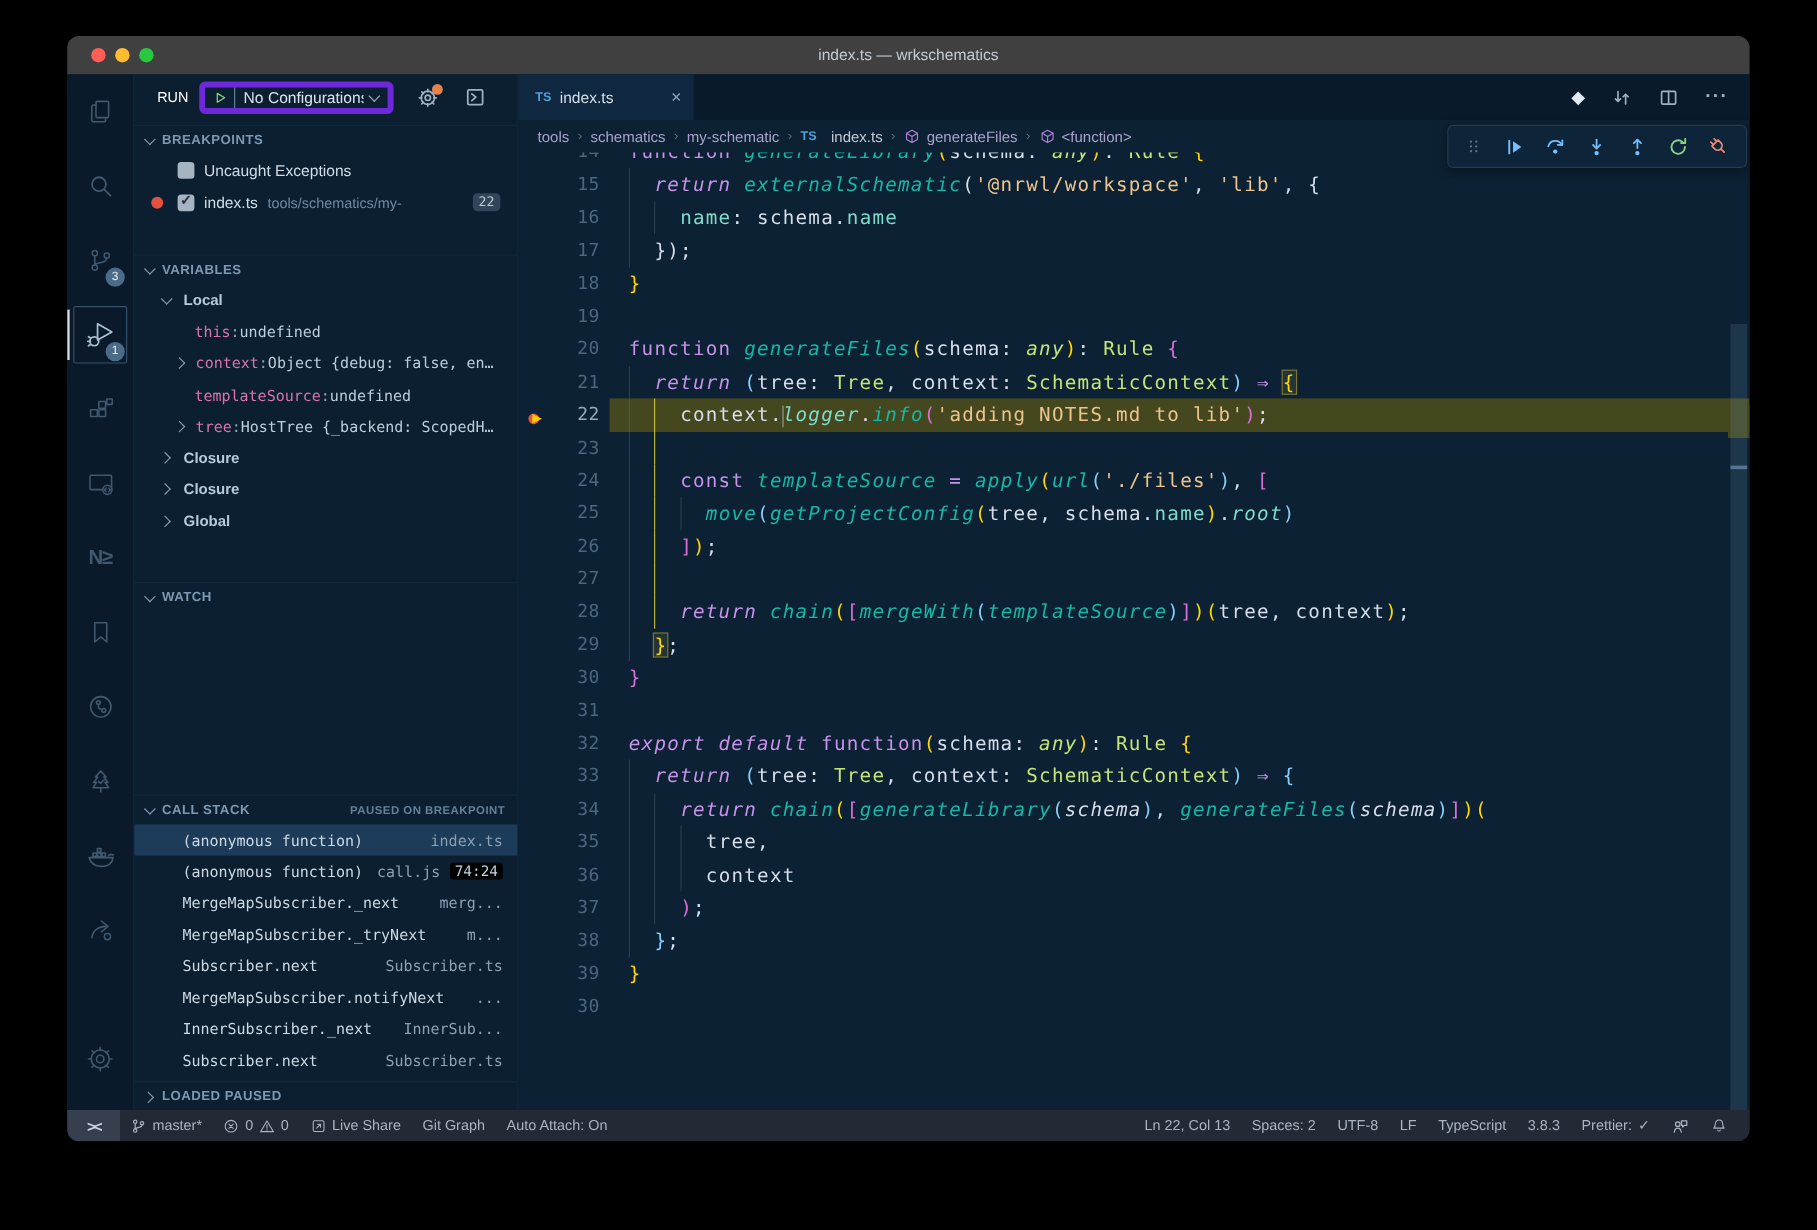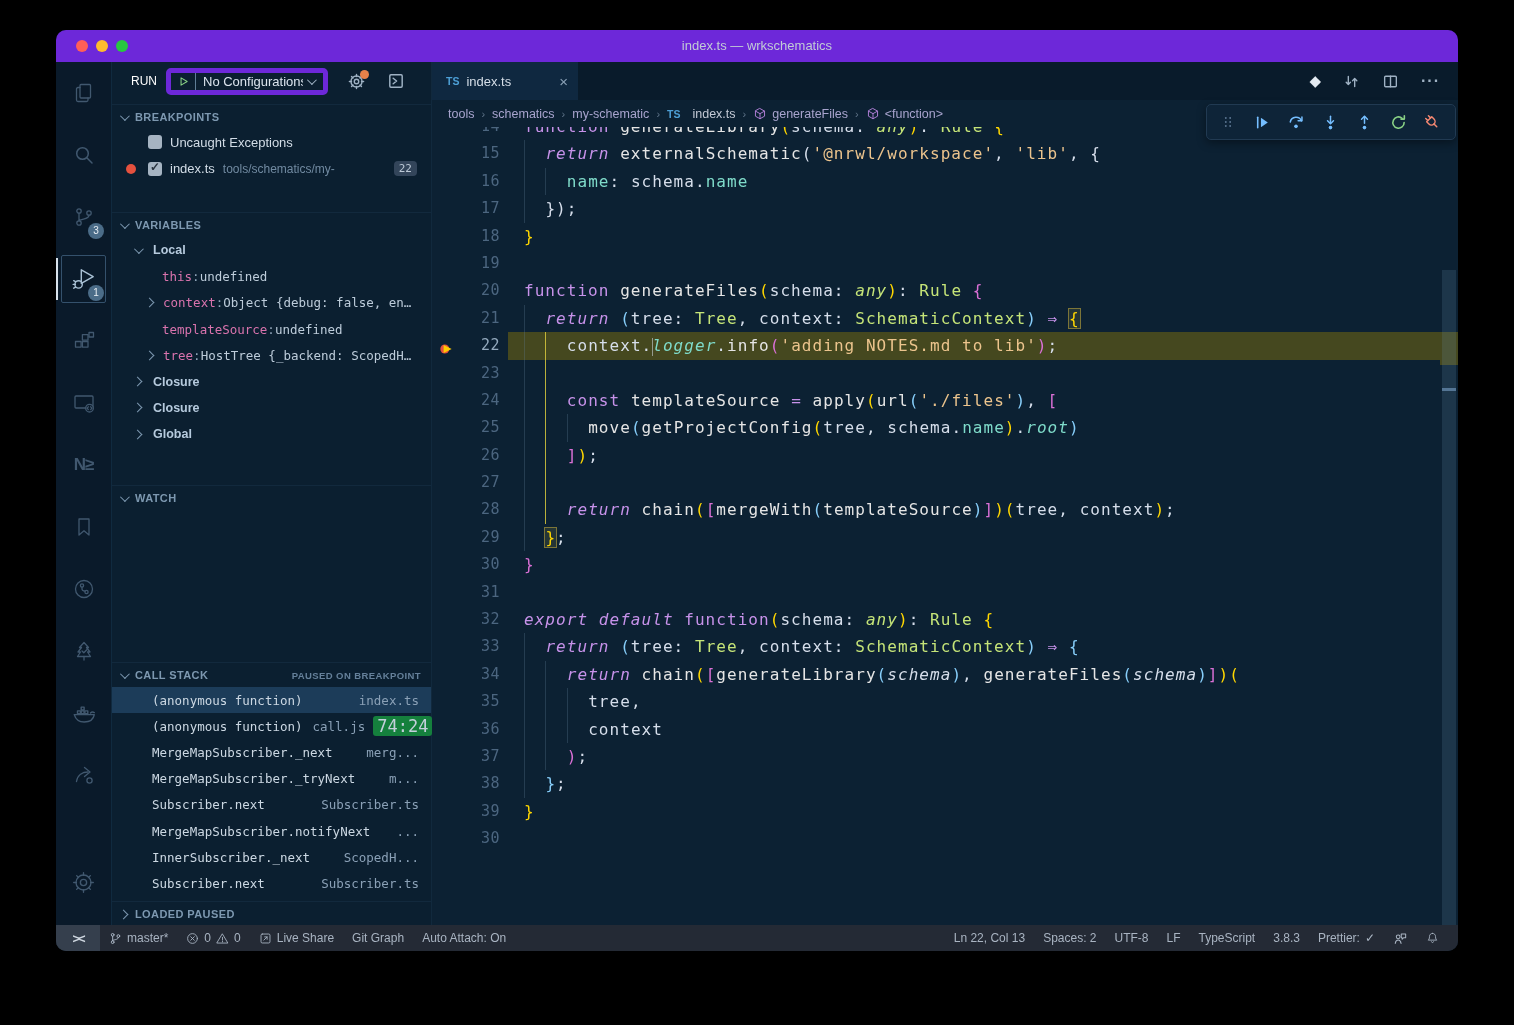--- a/index.html
+++ b/index.html
@@ -2,21 +2,21 @@
 <html><head>
 <meta charset="utf-8">
 <style>
   *{box-sizing:border-box;margin:0;padding:0}
   html,body{background:#000;width:1514px;height:1025px;overflow:hidden;
     font-family:"Liberation Sans",sans-serif}
   .canvas{position:relative;width:1514px;height:1025px;background:#000}
   .window{position:absolute;left:56px;top:30px;width:1402px;height:921px;border-radius:10px;
     overflow:hidden;background:#0c2133;box-shadow:0 24px 70px rgba(0,0,0,.65)}
   
-  .titlebar{position:absolute;left:0;top:0;right:0;height:32px;background:#6d28d9}
+  .titlebar{position:absolute;left:0;top:0;right:0;height:32px;background:#404040}
   .tl{position:absolute;top:10px;width:12px;height:12px;border-radius:50%}
   .tl.r{left:20px;background:#ff5f57}.tl.y{left:40px;background:#febc2e}.tl.g{left:60px;background:#28c840}
   .wtitle{position:absolute;left:0;right:0;top:0;height:32px;line-height:32px;text-align:center;
     color:#c2cbd6;font-size:13px}
   
   .activitybar{position:absolute;left:0;top:32px;width:56px;bottom:26px;background:#0a1a2a;
     border-right:1px solid #102a3f;display:flex;flex-direction:column}
   .abitem{position:relative;height:62px;display:flex;align-items:center;justify-content:center;color:#41586f}
   .abitem.active{color:#a9c1d5}
   .abitem.active::before{content:'';position:absolute;left:0;top:10px;bottom:10px;width:2px;background:#d8e2ec}
@@ -54,21 +54,21 @@
   .bpbadge{margin-left:auto;margin-right:14px;background:#33455a;color:#bcc9d6;border-radius:4px;
     font-size:11px;padding:1px 5px;font-family:"DejaVu Sans Mono",monospace}
   .varrow{height:26.3px;display:flex;align-items:center;font-family:"DejaVu Sans Mono",monospace;font-size:12.5px;white-space:nowrap;overflow:hidden}
   .varrow .chev{color:#7d98b0;flex:none}
   .scopelabel{font-family:"Liberation Sans",sans-serif;font-weight:bold;color:#b6cadd;font-size:12.5px}
   .varname{color:#d973ad}.varsep{color:#8fa4b8}.varval{color:#bdccda}
   .csrow{height:26.2px;display:flex;align-items:center;padding:0 12px 0 40px;
     font-family:"DejaVu Sans Mono",monospace;font-size:12.5px;color:#ccd8e3;white-space:nowrap}
   .csrow.selected{background:#1c3c59}
   .csfile{margin-left:auto;color:#8aa0b6;padding-left:10px}
-  .csbadge{margin-left:8px;background:#15803d;color:#c3cfdb;border-radius:3px;padding:0 4px;font-size:17px}
+  .csbadge{margin-left:8px;background:#000000;color:#c3cfdb;border-radius:3px;padding:0 4px;font-size:12px}
   
   .editor{position:absolute;left:376px;top:32px;right:0;bottom:26px;background:#0c2133}
   .tabbar{position:absolute;left:0;top:0;right:0;height:38px;background:#091b2b;display:flex;align-items:center}
   .tab{width:146px;height:38px;background:#0f2840;display:flex;align-items:center;padding:0 10px 0 14px;color:#d5dee8;font-size:13px}
   .tsicon{color:#4d9fd6;font-weight:bold;font-size:10.5px;margin-right:7px}
   .tabclose{margin-left:auto;color:#8aa0b5;font-size:15px}
   .tabicons{margin-left:auto;display:flex;align-items:center;gap:22px;padding-right:18px;color:#9fb2c4}
   .gitlens{color:#e4ebf2;font-size:15px}
   .dots3{font-weight:bold;letter-spacing:1px;color:#9fb2c4}
   .breadcrumbs{position:absolute;left:0;top:38px;right:0;height:27px;display:flex;align-items:center;
@@ -83,21 +83,21 @@
     font-family:"DejaVu Sans Mono",monospace;font-size:16px;letter-spacing:1.05px}
   .crow .ln{position:absolute;left:0;top:0;width:68px;text-align:right;color:#4c6680;font-size:15px;letter-spacing:.5px}
   .crow .code{position:absolute;left:92px;top:0;z-index:1}
   .crow.hl::before{content:'';position:absolute;left:76px;right:0;top:0;bottom:0;background:#45481f}
   .crow.hl .ln{color:#93a9bd}
   .bpgutter{position:absolute;left:6px;top:6px;z-index:2}
   .guide{display:inline-block;width:21.4px;height:27.4px;border-left:1px solid rgba(95,126,151,.3);vertical-align:top}
   .guide.active{border-left:1px solid rgba(217,201,61,.85)}
   .cursor{display:inline-block;width:1.5px;height:18px;margin:0 -.75px;background:rgba(214,222,235,.55);vertical-align:middle}
   .tk-k{color:#c792ea}.tk-ki{color:#c792ea;font-style:italic}
-  .tk-fn{color:#e5e5e5;}
+  .tk-fn{color:#14b8a6;font-style:italic}
   .tk-v{color:#d6deeb}.tk-vi{color:#d6deeb;font-style:italic}
   .tk-t{color:#7fdbca}.tk-ti{color:#7fdbca;font-style:italic}
   .tk-ty{color:#c5e478}.tk-tyi{color:#c5e478;font-style:italic}
   .tk-s{color:#ecc48d}.tk-p{color:#d6deeb}
   .tk-b1{color:#ffd700}.tk-b2{color:#da70d6}.tk-b3{color:#87cefa}
   .tk-match{outline:1px solid rgba(200,173,60,.6);background:rgba(226,196,75,.12)}
   
   .dbgbar{position:absolute;left:774px;top:42px;width:250px;height:36px;background:#0e2438;
     border:1px solid #213a52;border-radius:5px;display:flex;align-items:center;z-index:20;
     box-shadow:0 3px 10px rgba(0,0,0,.4);padding:0 4px}
@@ -380,21 +380,21 @@
             <div class="csrow">
               <span class="csfn">Subscriber.next</span>
               <span class="csfile">Subscriber.ts</span>
             </div>
             <div class="csrow">
               <span class="csfn">MergeMapSubscriber.notifyNext</span>
               <span class="csfile">...</span>
             </div>
             <div class="csrow">
               <span class="csfn">InnerSubscriber._next</span>
-              <span class="csfile">ScopedH...</span>
+              <span class="csfile">InnerSub...</span>
             </div>
             <div class="csrow">
               <span class="csfn">Subscriber.next</span>
               <span class="csfile">Subscriber.ts</span>
             </div>
           </div>
       </div>
 
       <div class="sec" style="top:839px;height:24px">
         <div class="sechead">

